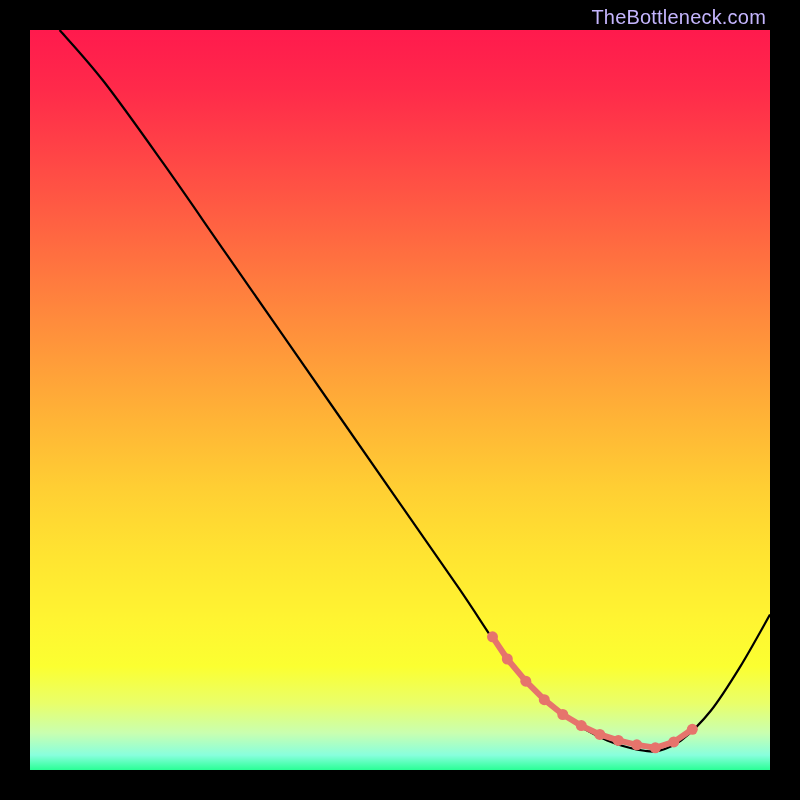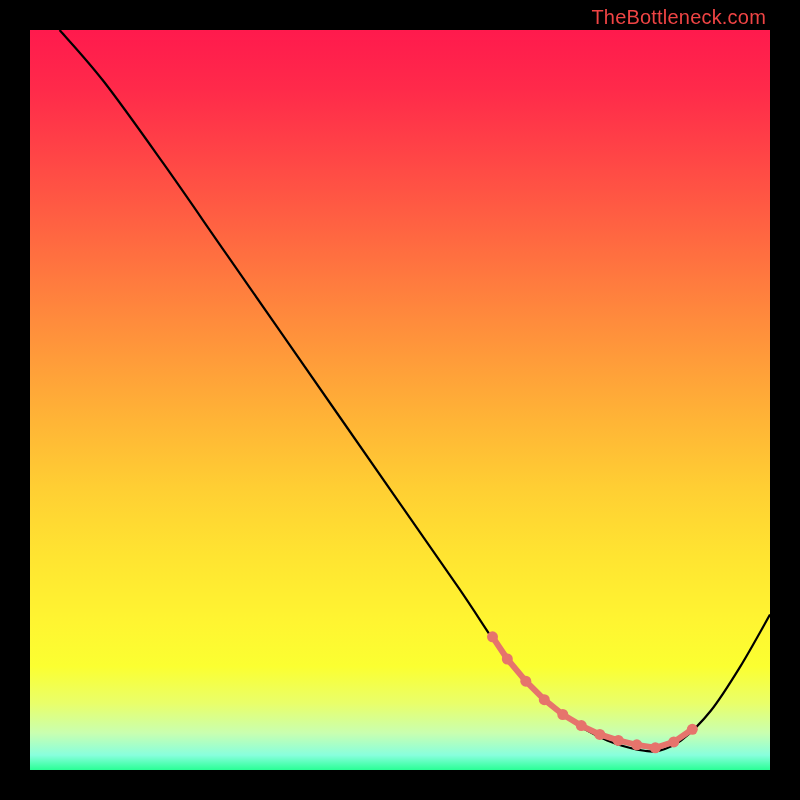--- a/index.html
+++ b/index.html
@@ -13,21 +13,21 @@
 #ff9a3a 44%,
 #ffb536 53%,
 #ffcf33 62%,
 #ffe431 71%,
 #fff531 80%,
 #fbff31 86%,
 #e9ff6a 91%,
 #c9ffb0 95%,
 #88ffdd 98%,
 #2aff96 100%)}
-.watermark{position:absolute;right:34px;top:6px;color:#ef4444;font-size:20px;letter-spacing:.2px}
+.watermark{position:absolute;right:34px;top:6px;color:#c4b5fd;font-size:20px;letter-spacing:.2px}
 svg.curve{position:absolute;inset:0;width:740px;height:740px}
 svg.curve path{fill:none;stroke:#000;stroke-width:2.2}
 svg.curve circle{fill:#e6746c}
 svg.curve .seg{stroke:#e6746c;stroke-width:6;stroke-linecap:round}
 </style>
 </head>
 <body>
 
 <div class="watermark">TheBottleneck.com</div>
 

